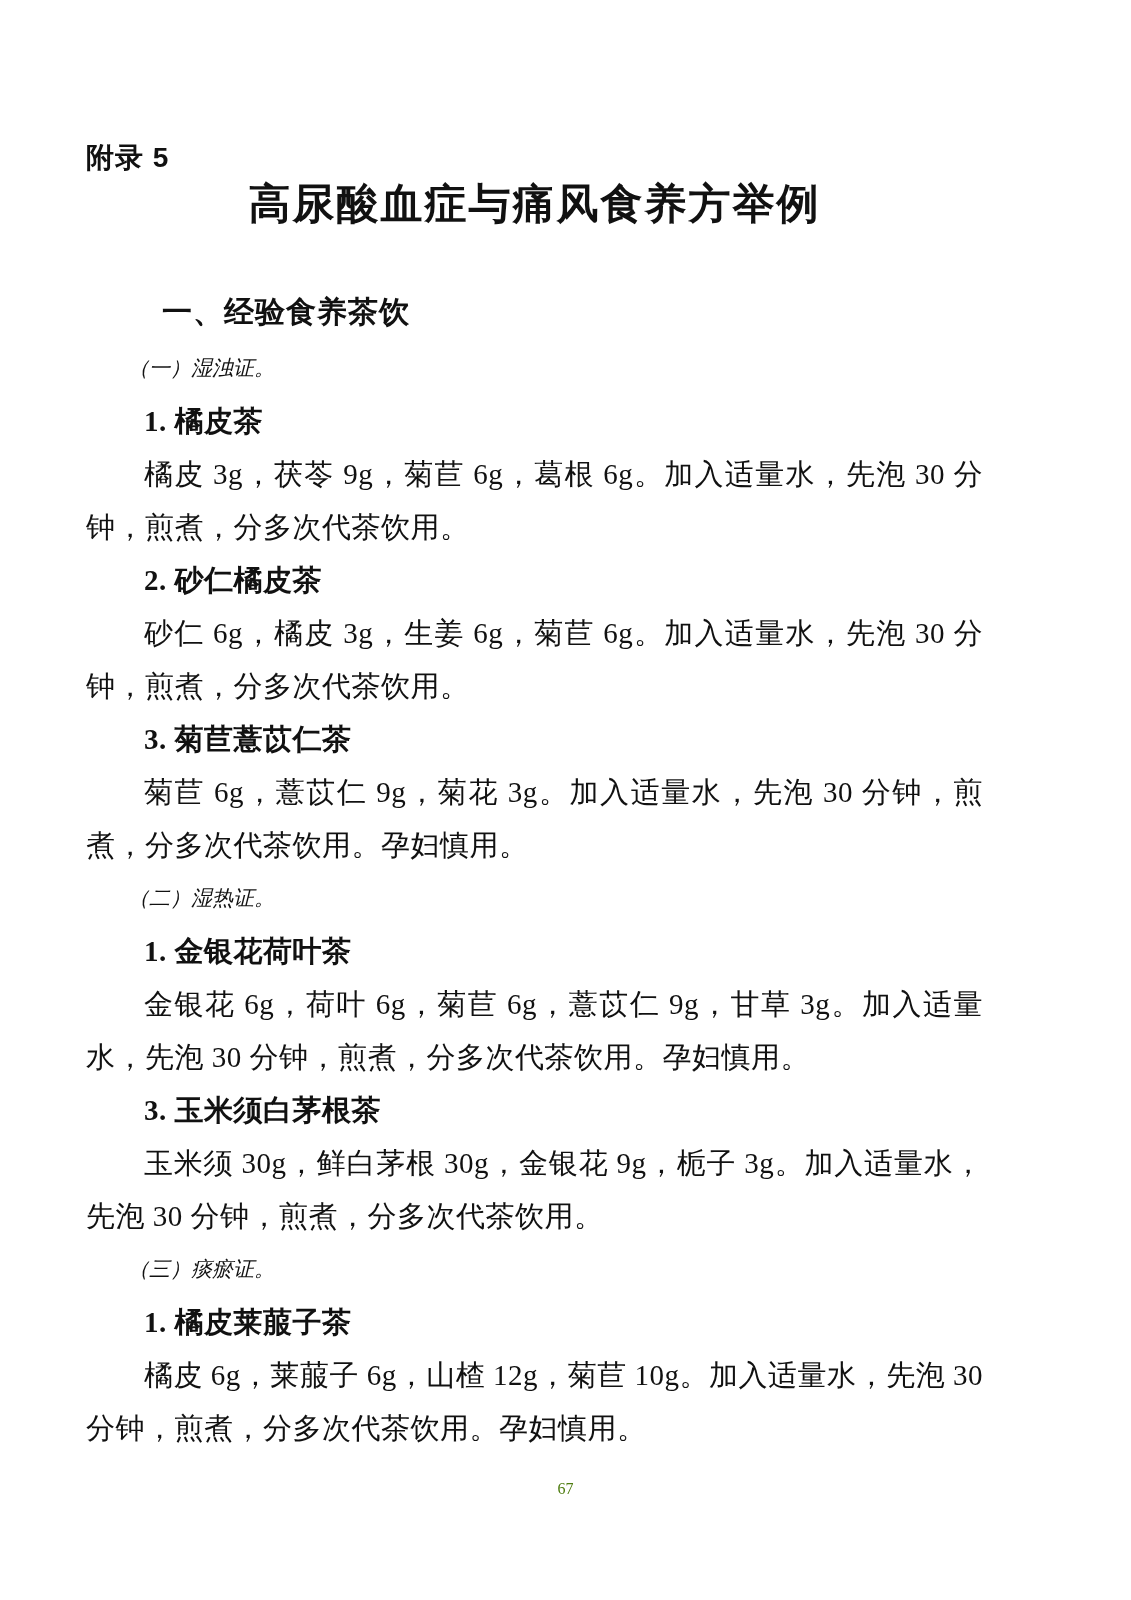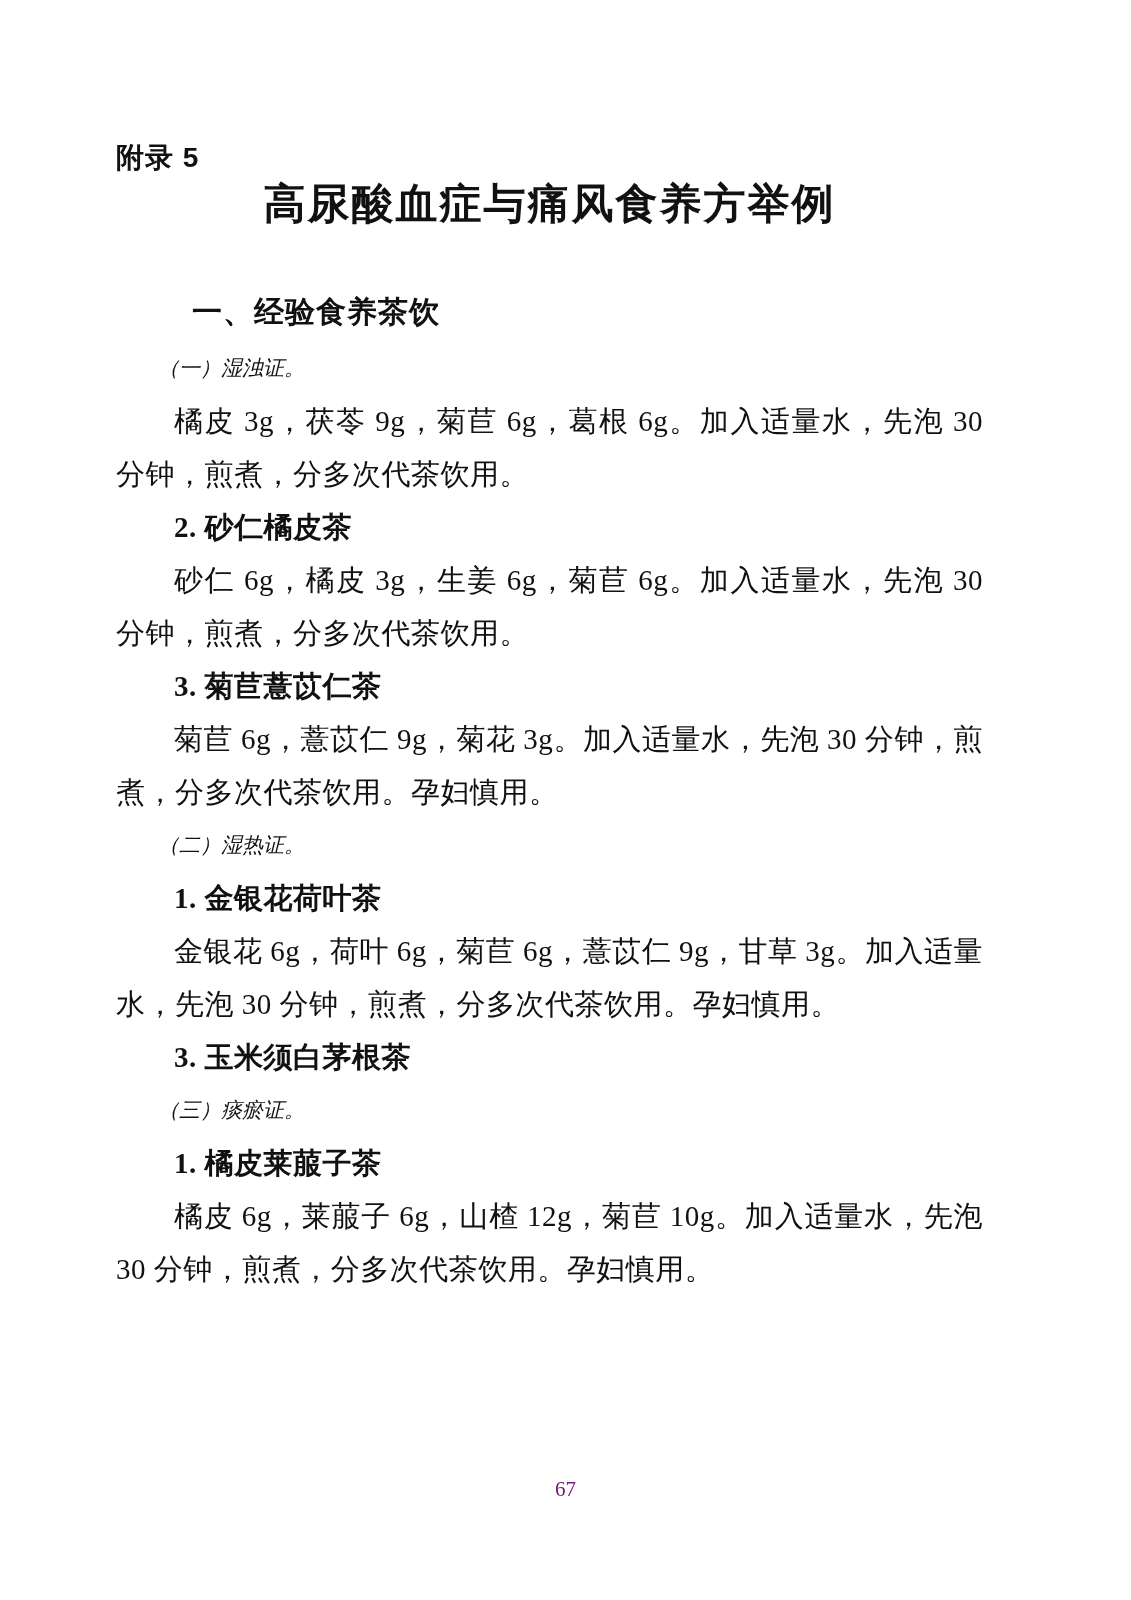--- a/index.html
+++ b/index.html
@@ -10,21 +10,21 @@
     color: #111111;
   }
 
   .page {
     position: relative;
     width: 1131px;
     height: 1600px;
     margin: 0 auto;
     background: #ffffff;
     overflow: hidden;
-    padding-left: 116px;
+    padding-left: 86px;
     padding-right: 148px;
   }
 
   
   .appendix-label {
     margin-top: 140px;
     font-family: "Liberation Sans", "DejaVu Sans", sans-serif;
     font-weight: 700;
     font-size: 28px;
     line-height: 36px;
@@ -86,54 +86,56 @@
     text-justify: inter-ideograph;
     overflow-wrap: break-word;
     letter-spacing: 0.5px;
   }
 
   .page-number {
     position: absolute;
     top: 1478px;
     left: 50%;
     transform: translateX(-50%);
-    font-size: 21px;
+    font-size: 16px;
     line-height: 22px;
-    color: #701a75;
+    color: #4d7c0f;
   }
 </style>
 </head>
 <body>
 
 <div class="page">
 
   <div class="appendix-label">附录 5</div>
 
   <h1 class="doc-title">高尿酸血症与痛风食养方举例</h1>
 
   <h2 class="section-heading">一、经验食养茶饮</h2>
 
   <div class="body-flow">
 
     <p class="subsection-label">（一）湿浊证。</p>
 
+    <h3 class="recipe-name">1. 橘皮茶</h3>
     <p class="recipe-body">橘皮 3g，茯苓 9g，菊苣 6g，葛根 6g。加入适量水，先泡 30 分钟，煎煮，分多次代茶饮用。</p>
 
     <h3 class="recipe-name">2. 砂仁橘皮茶</h3>
     <p class="recipe-body">砂仁 6g，橘皮 3g，生姜 6g，菊苣 6g。加入适量水，先泡 30 分钟，煎煮，分多次代茶饮用。</p>
 
     <h3 class="recipe-name">3. 菊苣薏苡仁茶</h3>
     <p class="recipe-body">菊苣 6g，薏苡仁 9g，菊花 3g。加入适量水，先泡 30 分钟，煎煮，分多次代茶饮用。孕妇慎用。</p>
 
     <p class="subsection-label">（二）湿热证。</p>
 
     <h3 class="recipe-name">1. 金银花荷叶茶</h3>
     <p class="recipe-body">金银花 6g，荷叶 6g，菊苣 6g，薏苡仁 9g，甘草 3g。加入适量水，先泡 30 分钟，煎煮，分多次代茶饮用。孕妇慎用。</p>
 
     <h3 class="recipe-name">3. 玉米须白茅根茶</h3>
+    <p class="recipe-body">玉米须 30g，鲜白茅根 30g，金银花 9g，栀子 3g。加入适量水，先泡 30 分钟，煎煮，分多次代茶饮用。</p>
 
     <p class="subsection-label">（三）痰瘀证。</p>
 
     <h3 class="recipe-name">1. 橘皮莱菔子茶</h3>
     <p class="recipe-body">橘皮 6g，莱菔子 6g，山楂 12g，菊苣 10g。加入适量水，先泡 30 分钟，煎煮，分多次代茶饮用。孕妇慎用。</p>
 
   </div>
 
   <div class="page-number">67</div>
 

